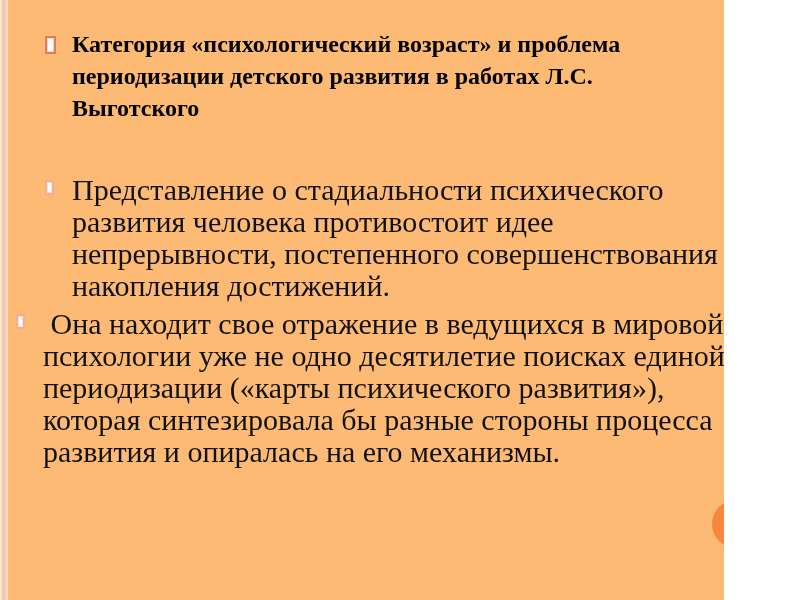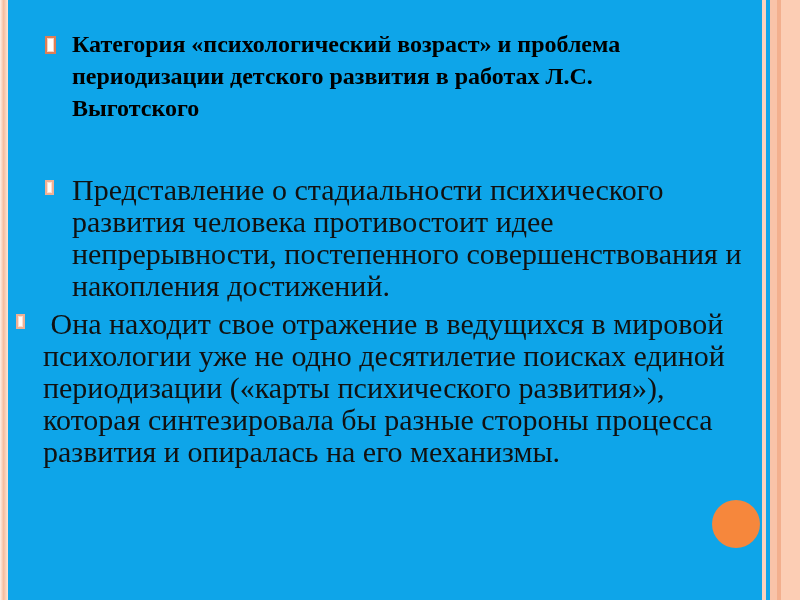--- a/index.html
+++ b/index.html
@@ -2,23 +2,23 @@
 <html><head>
 <meta charset="utf-8">
 <style>
   html, body {
     margin: 0;
     padding: 0;
     background: #ffffff;
   }
   .slide {
     position: relative;
-    width: 800px;
+    width: 724px;
     height: 600px;
-    background: #0ea5e9;
+    background: #fdba74;
     overflow: hidden;
     font-family: "Liberation Serif", "DejaVu Serif", serif;
   }
   
   .left-band {
     position: absolute;
     left: 0; top: 0;
     width: 8px; height: 600px;
     background: linear-gradient(90deg, #fdf0e8 0%, #f5bd9e 45%, #fce6d8 100%);
   }

